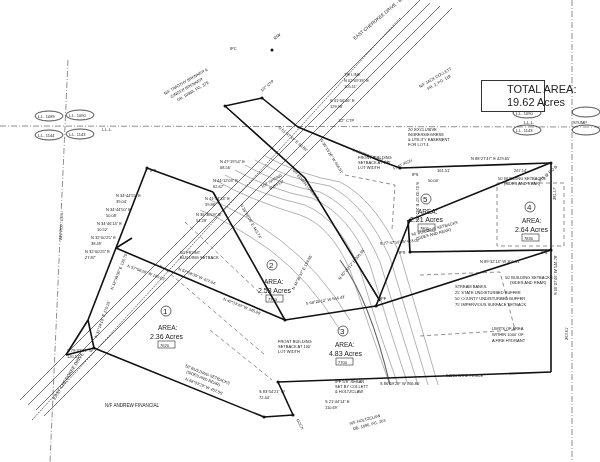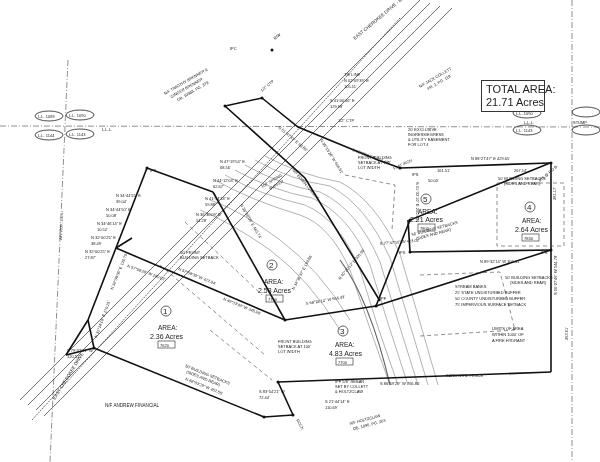--- a/index.html
+++ b/index.html
@@ -6,21 +6,21 @@
   body{width:600px;height:462px;overflow:hidden;position:relative;font-family:"Liberation Sans",sans-serif;}
   #plat{position:absolute;left:0;top:0;width:600px;height:462px;}
   svg text{font-family:"Liberation Sans",sans-serif;fill:#222;}
   .t{font-size:4.6px;}
   .ts{font-size:4px;}
   .area-lbl{font-size:6.5px;}
   .area-val{font-size:7px;}
   .lotnum{font-size:8px;}
   .total-box{position:absolute;left:481px;top:80px;width:64px;height:32px;border:1px solid #333;background:#fff;
      font-family:"Liberation Sans",sans-serif;font-size:11px;line-height:13px;color:#222;padding:2px 4px;box-sizing:border-box;}
-  .total-box div{white-space:nowrap;}
+  .total-box div{white-space:nowrap;margin-left:21px;}
 </style>
 </head>
 <body>
 
 <svg id="plat" viewBox="0 0 600 462" xmlns="http://www.w3.org/2000/svg">
 
   <g stroke="#444" stroke-width="0.6" stroke-dasharray="6,2,1,2" fill="none">
     <line x1="68" y1="60" x2="50" y2="462"></line>
     <line x1="0" y1="126" x2="600" y2="127"></line>
     <line x1="572" y1="0" x2="572" y2="462"></line>
@@ -303,14 +303,14 @@
   <text class="ts" transform="translate(540,182) rotate(-40)">IPS @ P.O.B.</text>
   <text class="ts" x="399" y="254">IPS</text>
   <text class="ts" x="412" y="176">IPS</text>
   <text class="ts" x="541" y="254">IPS</text>
   <text class="ts" x="380" y="300">IPF</text>
   <text class="ts" x="150" y="172">IPS</text>
 </svg>
 
 <div class="total-box">
   <div>TOTAL AREA:</div>
-  <div>21.71 Acres</div>
+  <div>19.62 Acres</div>
 </div>
 
 </body></html>

